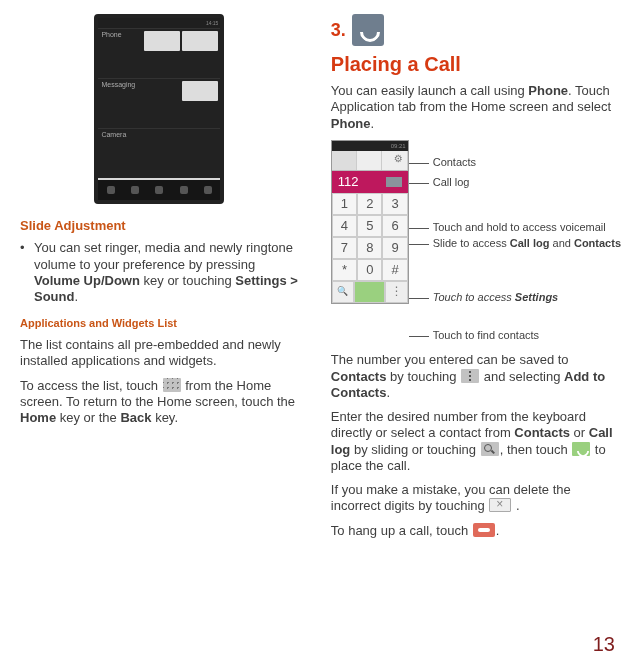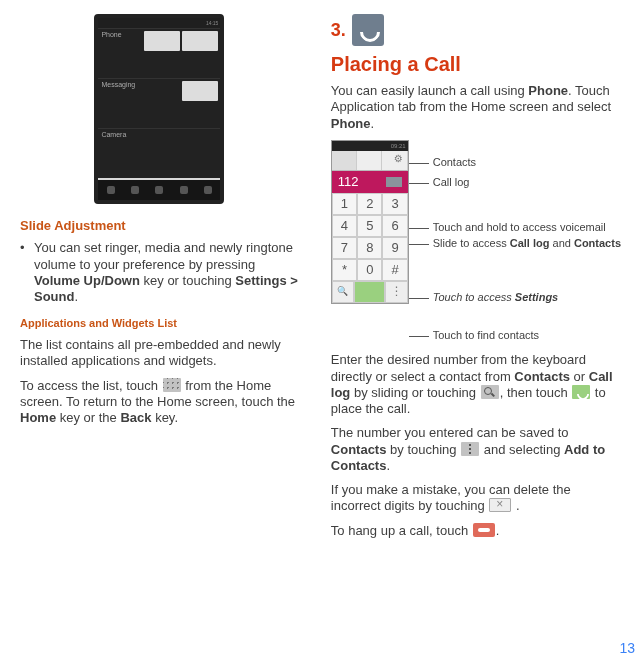--- a/index.html
+++ b/index.html
@@ -206,22 +206,22 @@
     width: 20px; height: 1px; background: #555;
   }
   .co-contacts { margin-top: 0; }
   .co-calllog  { margin-top: 6px; }
   .co-vm       { margin-top: 32px; }
   .co-slide    { margin-top: 2px; white-space: normal; }
   .co-settings { margin-top: 40px; font-style: italic; }
   .co-find     { margin-top: 24px; }
 
   .pagenum {
-    position: absolute; bottom: 6px; right: 4px;
-    font-size: 14px; color: #3b82f6;
+    position: absolute; bottom: 6px; right: 24px;
+    font-size: 20px; color: #7f1d1d;
   }
 </style>
 </head>
 <body>
 
 <div class="page">
 
   <div class="col col-left">
 
     <div class="phone-shot">
@@ -322,25 +322,25 @@
           <span>Slide to access </span><strong>Call log</strong><span> and </span><strong>Contacts</strong>
         </div>
         <div class="co co-settings">
           <span>Touch to access </span><strong>Settings</strong>
         </div>
         <div class="co co-find">Touch to find contacts</div>
       </div>
     </div>
 
     <p>
+      <span>The number you entered can be saved to </span><strong>Contacts</strong><span> by touching </span><span class="icon-inline icon-menu"></span><span> and selecting </span><strong>Add to Contacts</strong><span>.</span>
+    </p>
+
+    <p>
       <span>Enter the desired number from the keyboard directly or select a contact from </span><strong>Contacts</strong><span> or </span><strong>Call log</strong><span> by sliding or touching </span><span class="icon-inline icon-search"></span><span>, then touch </span><span class="icon-inline icon-calltab"></span><span> to place the call.</span>
-    </p>
-
-    <p>
-      <span>The number you entered can be saved to </span><strong>Contacts</strong><span> by touching </span><span class="icon-inline icon-menu"></span><span> and selecting </span><strong>Add to Contacts</strong><span>.</span>
     </p>
 
     <p>
       <span>If you make a mistake, you can delete the incorrect digits by touching </span><span class="icon-inline icon-del"></span><span> .</span>
     </p>
 
     <p>
       <span>To hang up a call, touch </span><span class="icon-inline icon-hang"></span><span>.</span>
     </p>
 

